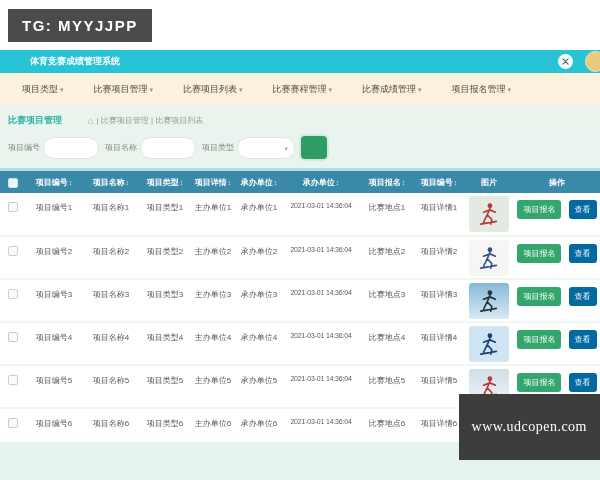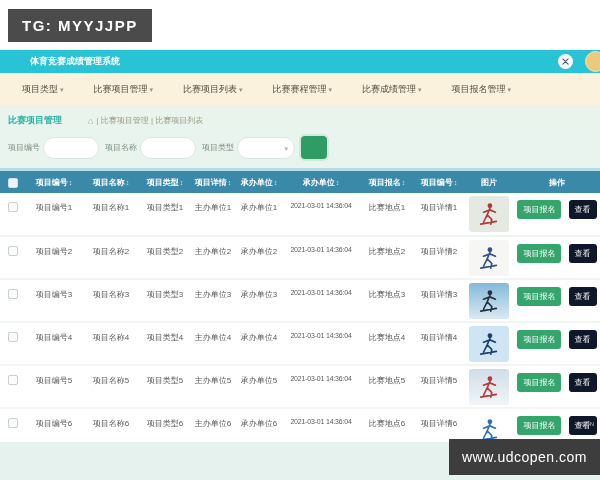--- a/index.html
+++ b/index.html
@@ -3,22 +3,22 @@
 <meta charset="utf-8">
 <style>
   * { margin:0; padding:0; box-sizing:border-box; }
   html,body { width:600px; height:480px; overflow:hidden;
     font-family:"Liberation Sans","DejaVu Sans",sans-serif; background:#ffffff; }
   .stage { position:relative; width:600px; height:480px; }
 
   
   .tg-box { position:absolute; left:8px; top:9px; background:#4b4b4b; color:#fff;
     font-weight:bold; font-size:15px; letter-spacing:1.5px; padding:8px 14px; z-index:30; }
-  .site-watermark { position:absolute; right:0; bottom:5px; background:#3d3d3d; color:#fff;
-    font-size:14px; padding:10px 13px; z-index:30; letter-spacing:.5px; }
+  .site-watermark { position:absolute; right:0; bottom:20px; background:#3d3d3d; color:#fff;
+    font-size:14px; padding:25px 13px; z-index:30; letter-spacing:.5px;font-family:Liberation Serif, serif; }
   .csdn-watermark { position:absolute; right:6px; top:421px; font-size:6px; color:#c3c3c3; z-index:25; }
 
   
   .app { position:absolute; left:0; top:50px; width:600px; height:430px;
     background:linear-gradient(180deg,#f2f2e4 0px,#e9f4ee 70px,#e5f2ed 100%); }
 
   .navbar { height:23px; background:#28c4d5; display:flex; align-items:center; padding:0 10px; position:relative; }
   .navbar-title { color:#ffffff; font-size:9px; font-weight:bold; margin-left:20px; }
   .nav-right { position:absolute; right:0; top:0; height:23px; display:flex; align-items:center; }
   .fs-circle { width:15px; height:15px; border-radius:50%; background:#ffffff; display:flex;
@@ -72,21 +72,21 @@
   .photo-0 { background:#e4e9e2; color:#b33939; }
   .photo-1 { background:#f6f6f4; color:#35508e; }
   .photo-2 { background:linear-gradient(180deg,#85b9da,#d9e9f3); color:#27323f; }
   .photo-3 { background:#cfe5f4; color:#1d3f77; }
   .photo-4 { background:linear-gradient(180deg,#cfdde8,#f2f5f7); color:#b5393c; }
   .photo-5 { background:#ffffff; color:#2f6fc0; }
 
   .btn { display:inline-block; border:none; border-radius:3px; color:#fff; font-size:8px;
     padding:4px 6px; cursor:pointer; font-family:Liberation Serif, serif; }
   .btn-register { background:#33a56d; margin-right:5px; }
-  .btn-view { background:#0f172a;text-align:center; }
+  .btn-view { background:#0369a1;text-align:center; }
 </style>
 </head>
 <body>
 
 <div class="stage">
 
   <div class="tg-box">TG: MYYJJPP</div>
 
   <div class="app">
 

